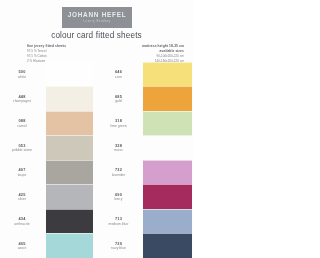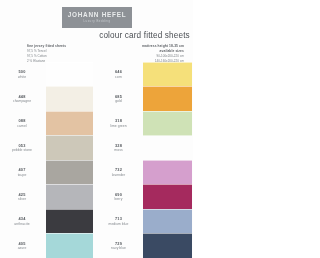--- a/index.html
+++ b/index.html
@@ -55,21 +55,20 @@
   
   .card-title {
     position: absolute;
     left: 0;
     top: 31px;
     width: 193px;
     text-align: center;
     font-size: 8.2px;
     color: #4b4f54;
     letter-spacing: 0.15px;
-    padding-left: 48px;
   }
 
   
   .spec-left {
     position: absolute;
     left: 27px;
     top: 44px;
     width: 62px;
   }
   .spec-right {

